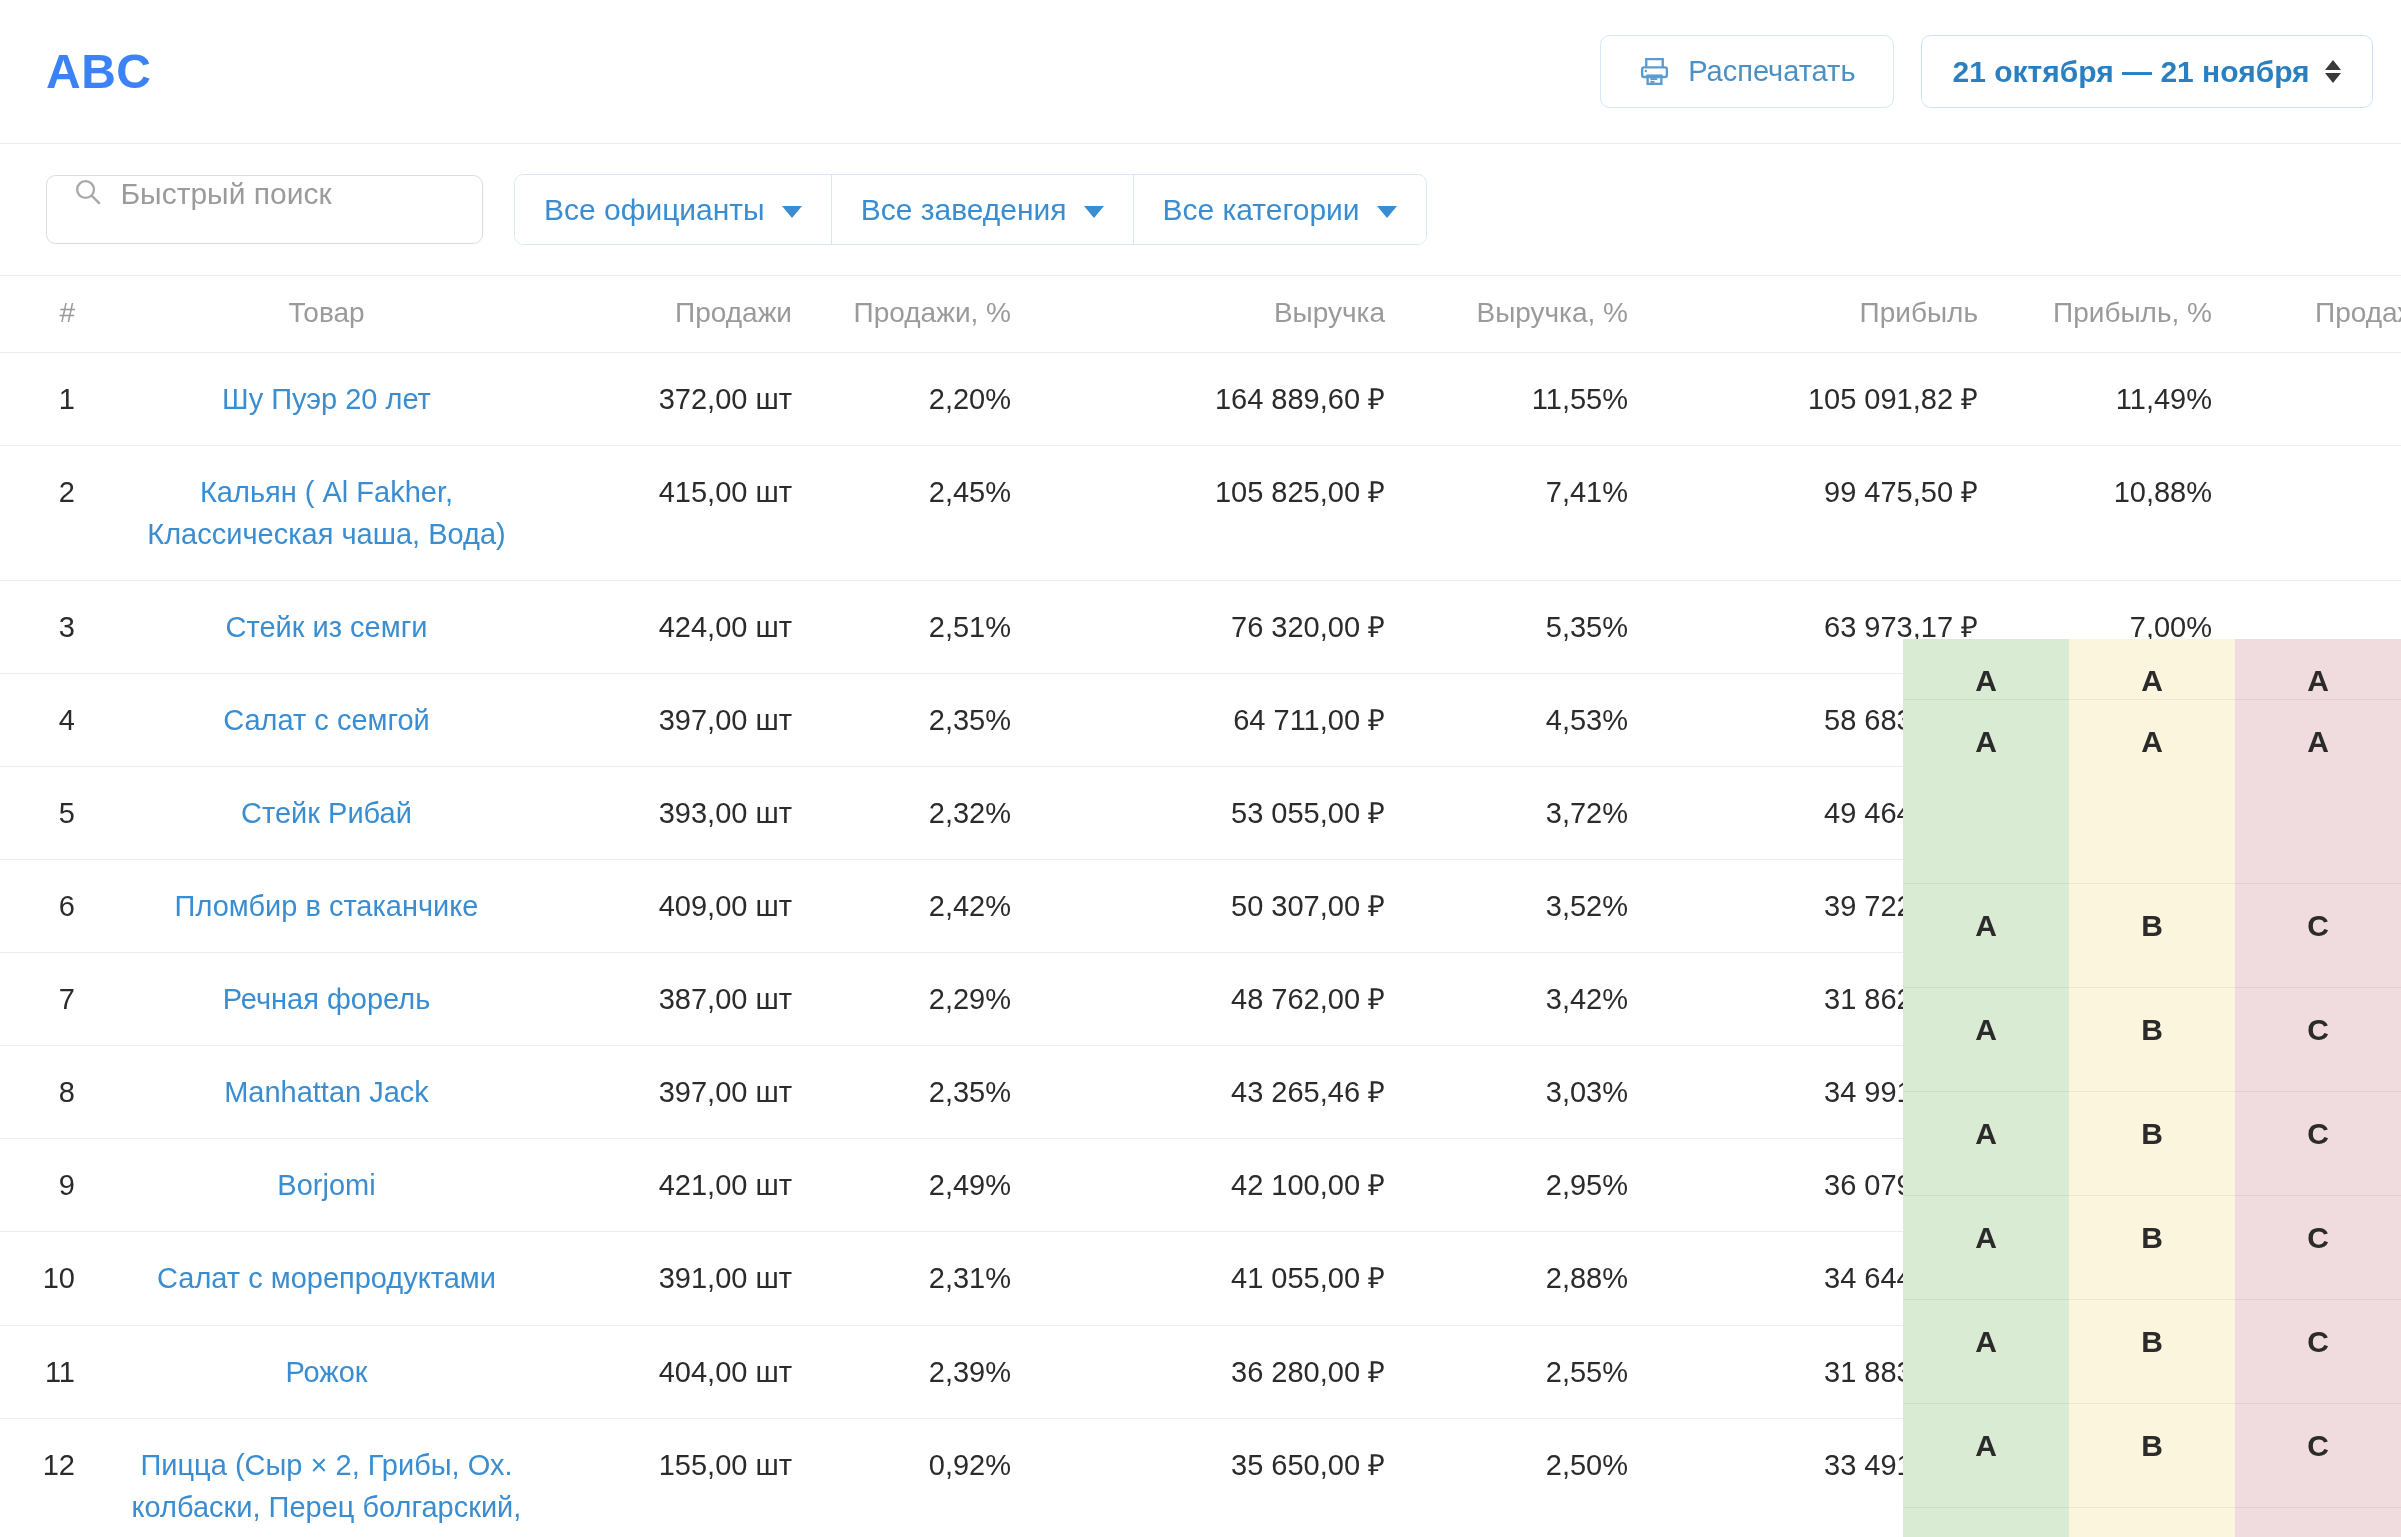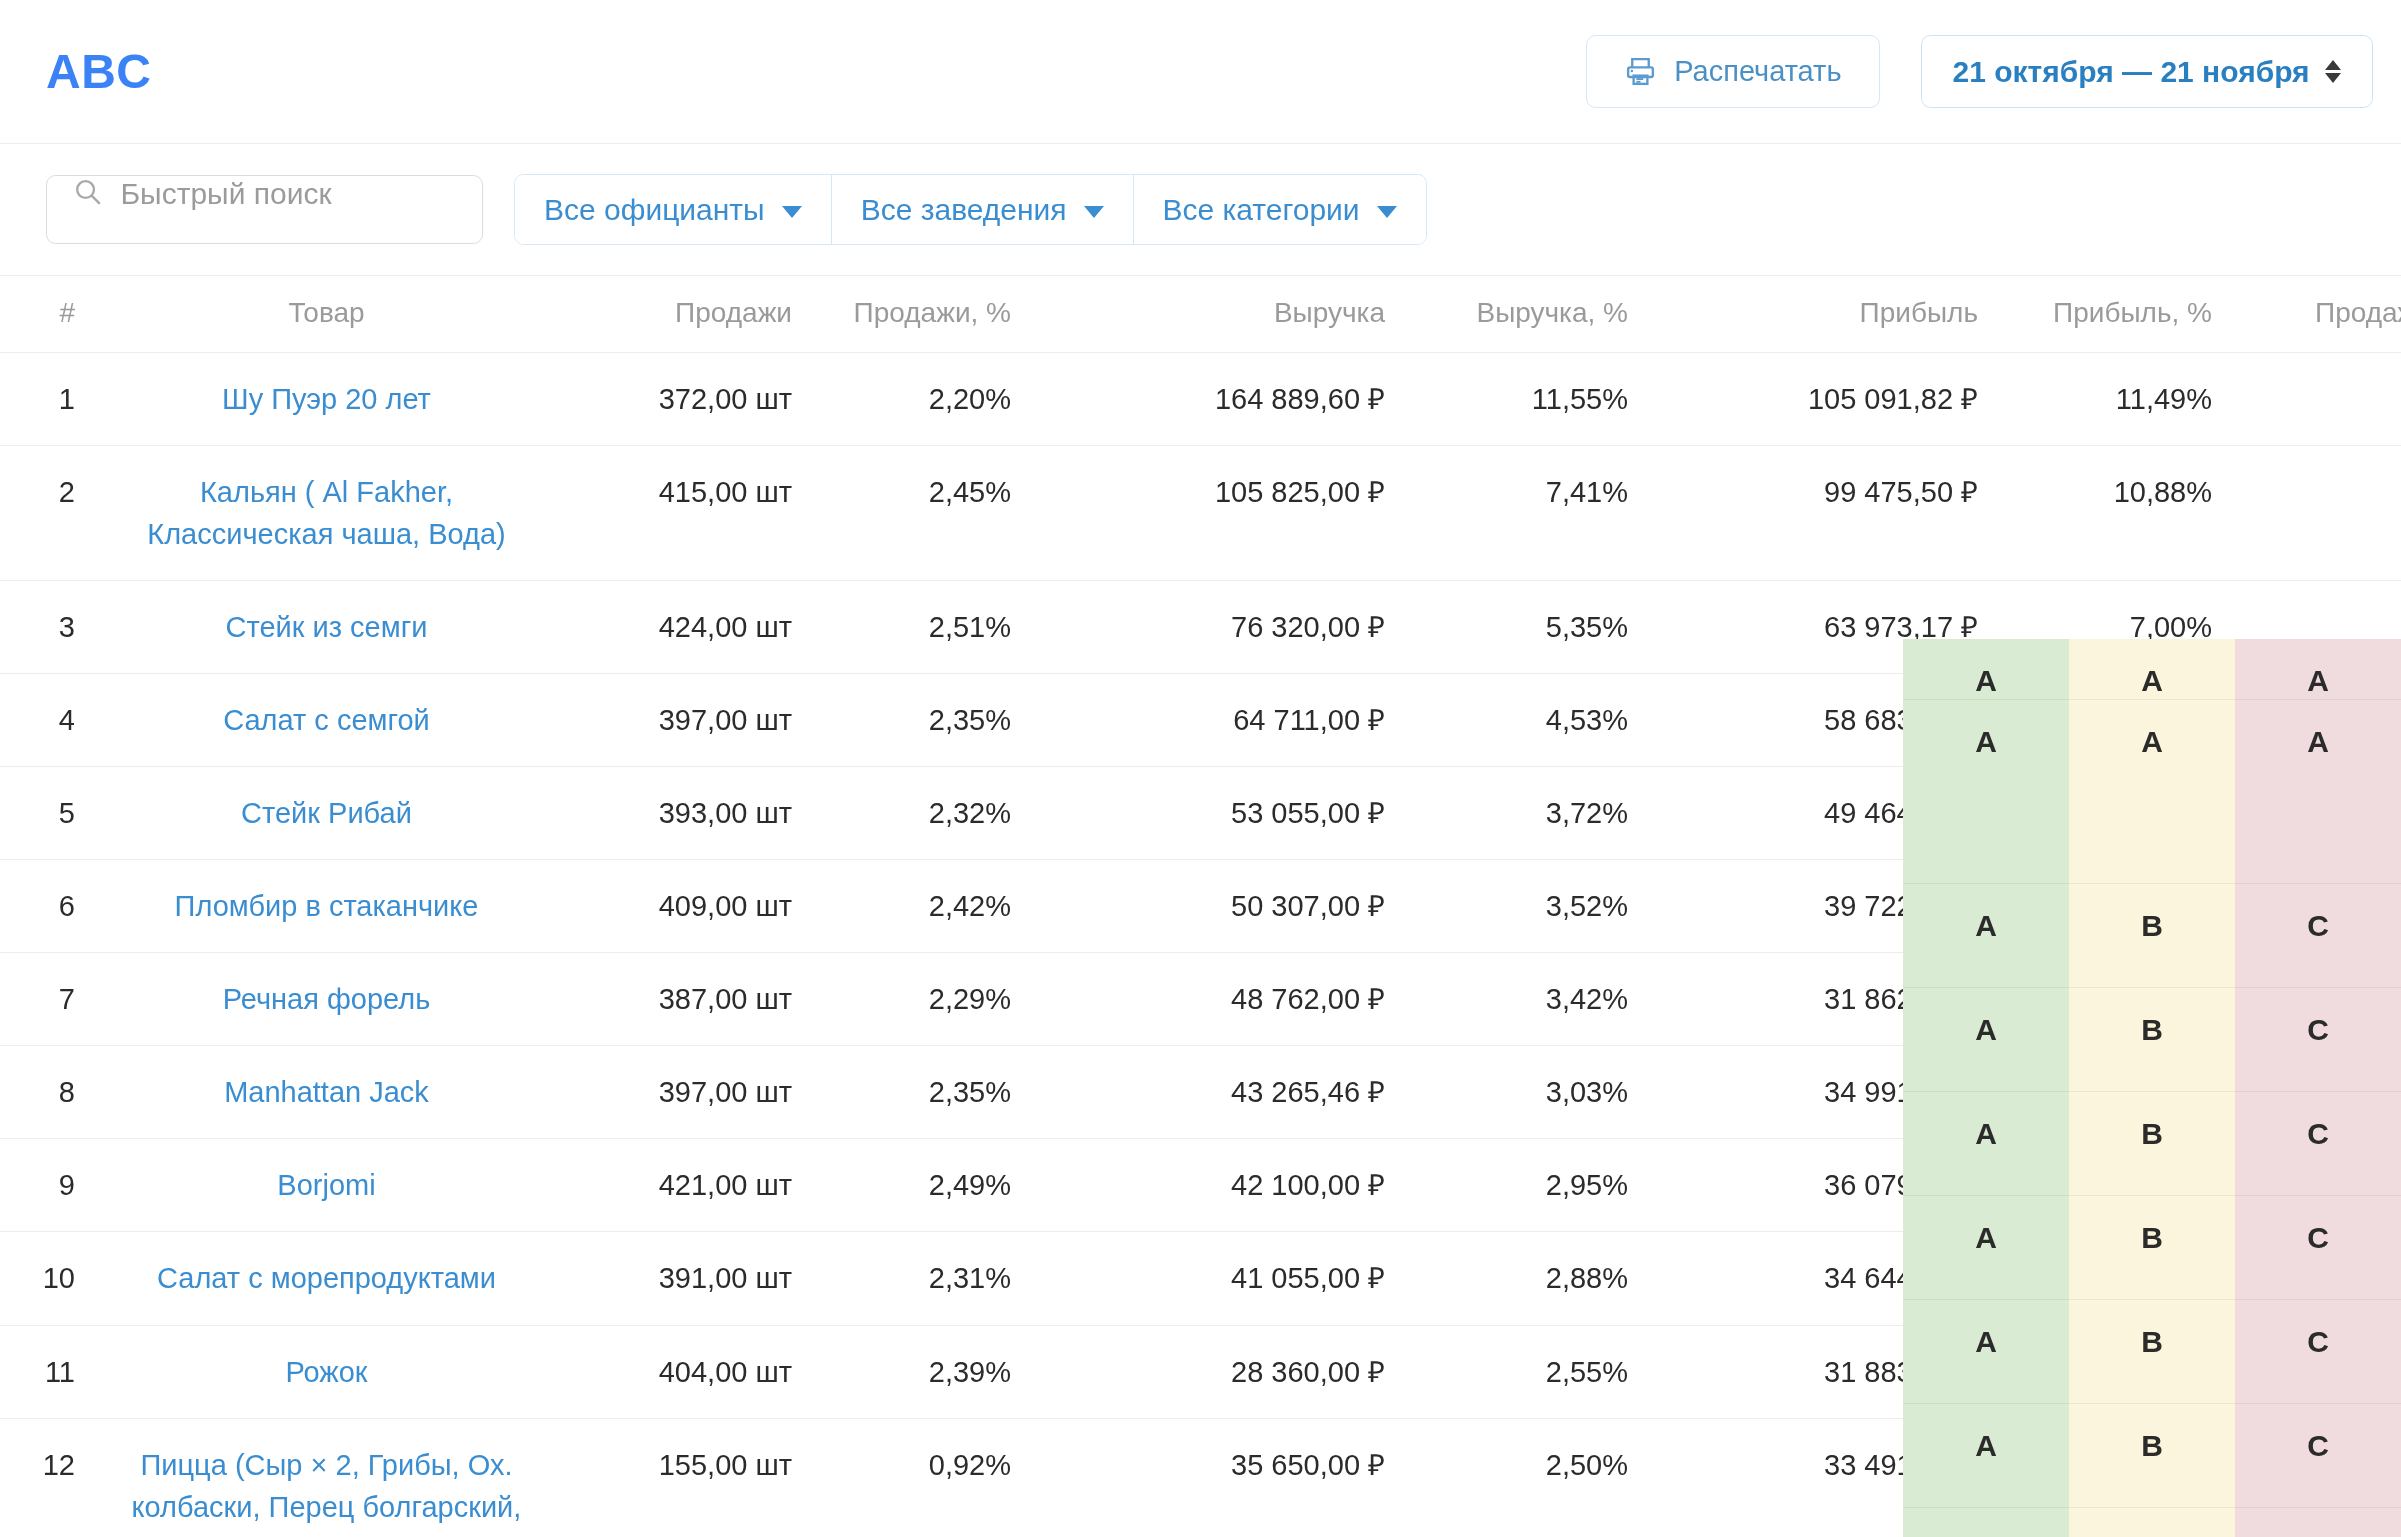--- a/index.html
+++ b/index.html
@@ -37,21 +37,21 @@
     font-size: 48px;
     font-weight: bold;
     letter-spacing: 0.5px;
     color: #3b82f6;
     line-height: 1;
   }
   .topbar-actions {
     margin-left: auto;
     display: flex;
     align-items: flex-end;
-    gap: 41px;
+    gap: 27px;
   }
   .btn-print {
     display: flex;
     align-items: center;
     gap: 17.3px;
     height: 73px;
     padding: 0 37px;
     box-sizing: border-box;
     border: 1.9px solid #d6e8f7;
     border-radius: 9.6px;
@@ -427,21 +427,21 @@
             <td class="c-revp">2,88%</td>
             <td class="c-prof">34 644,90 ₽</td>
             <td class="c-profp">3,79%</td>
             <td class="c-abc"></td>
           </tr>
           <tr>
             <td class="c-num">11</td>
             <td class="c-name"><span class="prod-link">Рожок</span></td>
             <td class="c-sales">404,00 шт</td>
             <td class="c-salesp">2,39%</td>
-            <td class="c-rev">28 360,00 ₽</td>
+            <td class="c-rev">36 280,00 ₽</td>
             <td class="c-revp">2,55%</td>
             <td class="c-prof">31 883,82 ₽</td>
             <td class="c-profp">3,49%</td>
             <td class="c-abc"></td>
           </tr>
           <tr>
             <td class="c-num">12</td>
             <td class="c-name"><span class="prod-link">Пицца (Сыр × 2, Грибы, Ох. колбаски, Перец болгарский,</span></td>
             <td class="c-sales">155,00 шт</td>
             <td class="c-salesp">0,92%</td>

